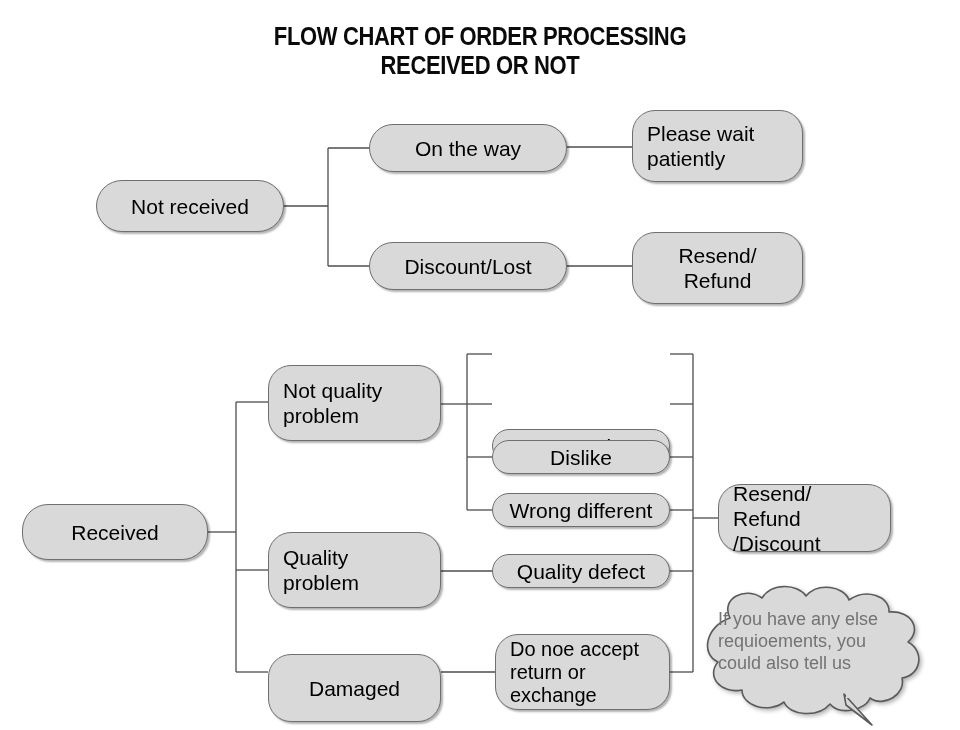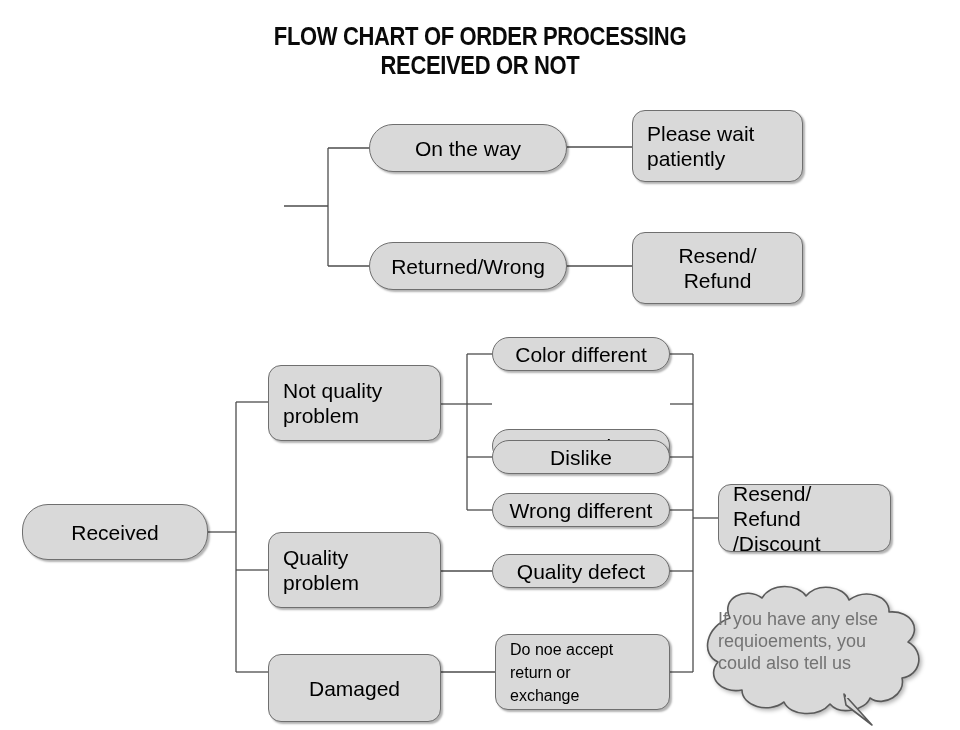--- a/index.html
+++ b/index.html
@@ -30,21 +30,21 @@
   
   #wires{position:absolute;left:0;top:0;width:960px;height:730px;}
   #wires line{stroke:#4d4d4d;stroke-width:1.3;}
 
   
   .node{
     position:absolute;
     box-sizing:border-box;
     background:#d9d9d9;
     border:1.3px solid #6f6f6f;
-    border-radius:13px;
+    border-radius:23px;
     box-shadow:2px 2px 2px rgba(0,0,0,0.30);
     color:#000;
     font-size:21px;
     line-height:25px;
     display:flex;
     align-items:center;
     white-space:pre-line;
   }
   .node.pill{border-radius:26px;}
   .node.ctr{justify-content:center;text-align:center;}
@@ -99,32 +99,35 @@
     <line x1="670" y1="354" x2="693" y2="354"></line>
     <line x1="670" y1="404" x2="693" y2="404"></line>
     <line x1="670" y1="457" x2="693" y2="457"></line>
     <line x1="670" y1="510" x2="693" y2="510"></line>
     <line x1="670" y1="571" x2="693" y2="571"></line>
     <line x1="670" y1="672" x2="693" y2="672"></line>
     <line x1="693" y1="354" x2="693" y2="672"></line>
     <line x1="693" y1="518" x2="718" y2="518"></line>
   </svg>
 
+  <div class="node pill ctr" style="left:96px;top:180px;width:188px;height:52px;">
+    <span class="tx">Not received</span>
+  </div>
 
   <div class="node pill ctr" style="left:369px;top:124px;width:198px;height:48px;">
     <span class="tx">On the way</span>
   </div>
 
   <div class="node lft" style="left:632px;top:110px;width:171px;height:72px;">
     <span class="tx">Please wait
 patiently</span>
   </div>
 
   <div class="node pill ctr" style="left:369px;top:242px;width:198px;height:48px;">
-    <span class="tx">Returned/Wrong</span>
+    <span class="tx">Discount/Lost</span>
   </div>
 
   <div class="node ctr" style="left:632px;top:232px;width:171px;height:72px;">
     <span class="tx">Resend/
 Refund</span>
   </div>
 
   <div class="node pill ctr" style="left:22px;top:504px;width:186px;height:56px;">
     <span class="tx">Received</span>
   </div>
@@ -136,42 +139,39 @@
 
   <div class="node lft" style="left:268px;top:532px;width:173px;height:76px;">
     <span class="tx">Quality
 problem</span>
   </div>
 
   <div class="node ctr" style="left:268px;top:638px;width:173px;height:68px;margin-top:16px;">
     <span class="tx">Damaged</span>
   </div>
 
-  <div class="node pill ctr" style="left:492px;top:337px;width:178px;height:34px;">
-    <span class="tx">Color different</span>
-  </div>
 
   <div class="node pill ctr" style="left:492px;top:388px;width:178px;height:34px;margin-top:41px;">
     <span class="tx">Wrong size</span>
   </div>
 
   <div class="node pill ctr" style="left:492px;top:440px;width:178px;height:34px;">
     <span class="tx">Dislike</span>
   </div>
 
   <div class="node pill ctr" style="left:492px;top:493px;width:178px;height:34px;">
     <span class="tx">Wrong different</span>
   </div>
 
   <div class="node pill ctr" style="left:492px;top:554px;width:178px;height:34px;">
     <span class="tx">Quality defect</span>
   </div>
 
   <div class="node lft" style="left:495px;top:634px;width:175px;height:76px;">
-    <span class="tx" style="font-size:16px;line-height:23px;">Do noe accept
+    <span class="tx" style="font-size:20px;line-height:23px;">Do noe accept
 return or
 exchange</span>
   </div>
 
   <div class="node lft" style="left:718px;top:484px;width:173px;height:68px;">
     <span class="tx">Resend/ Refund
 /Discount</span>
   </div>
 
   <div class="cloud">

